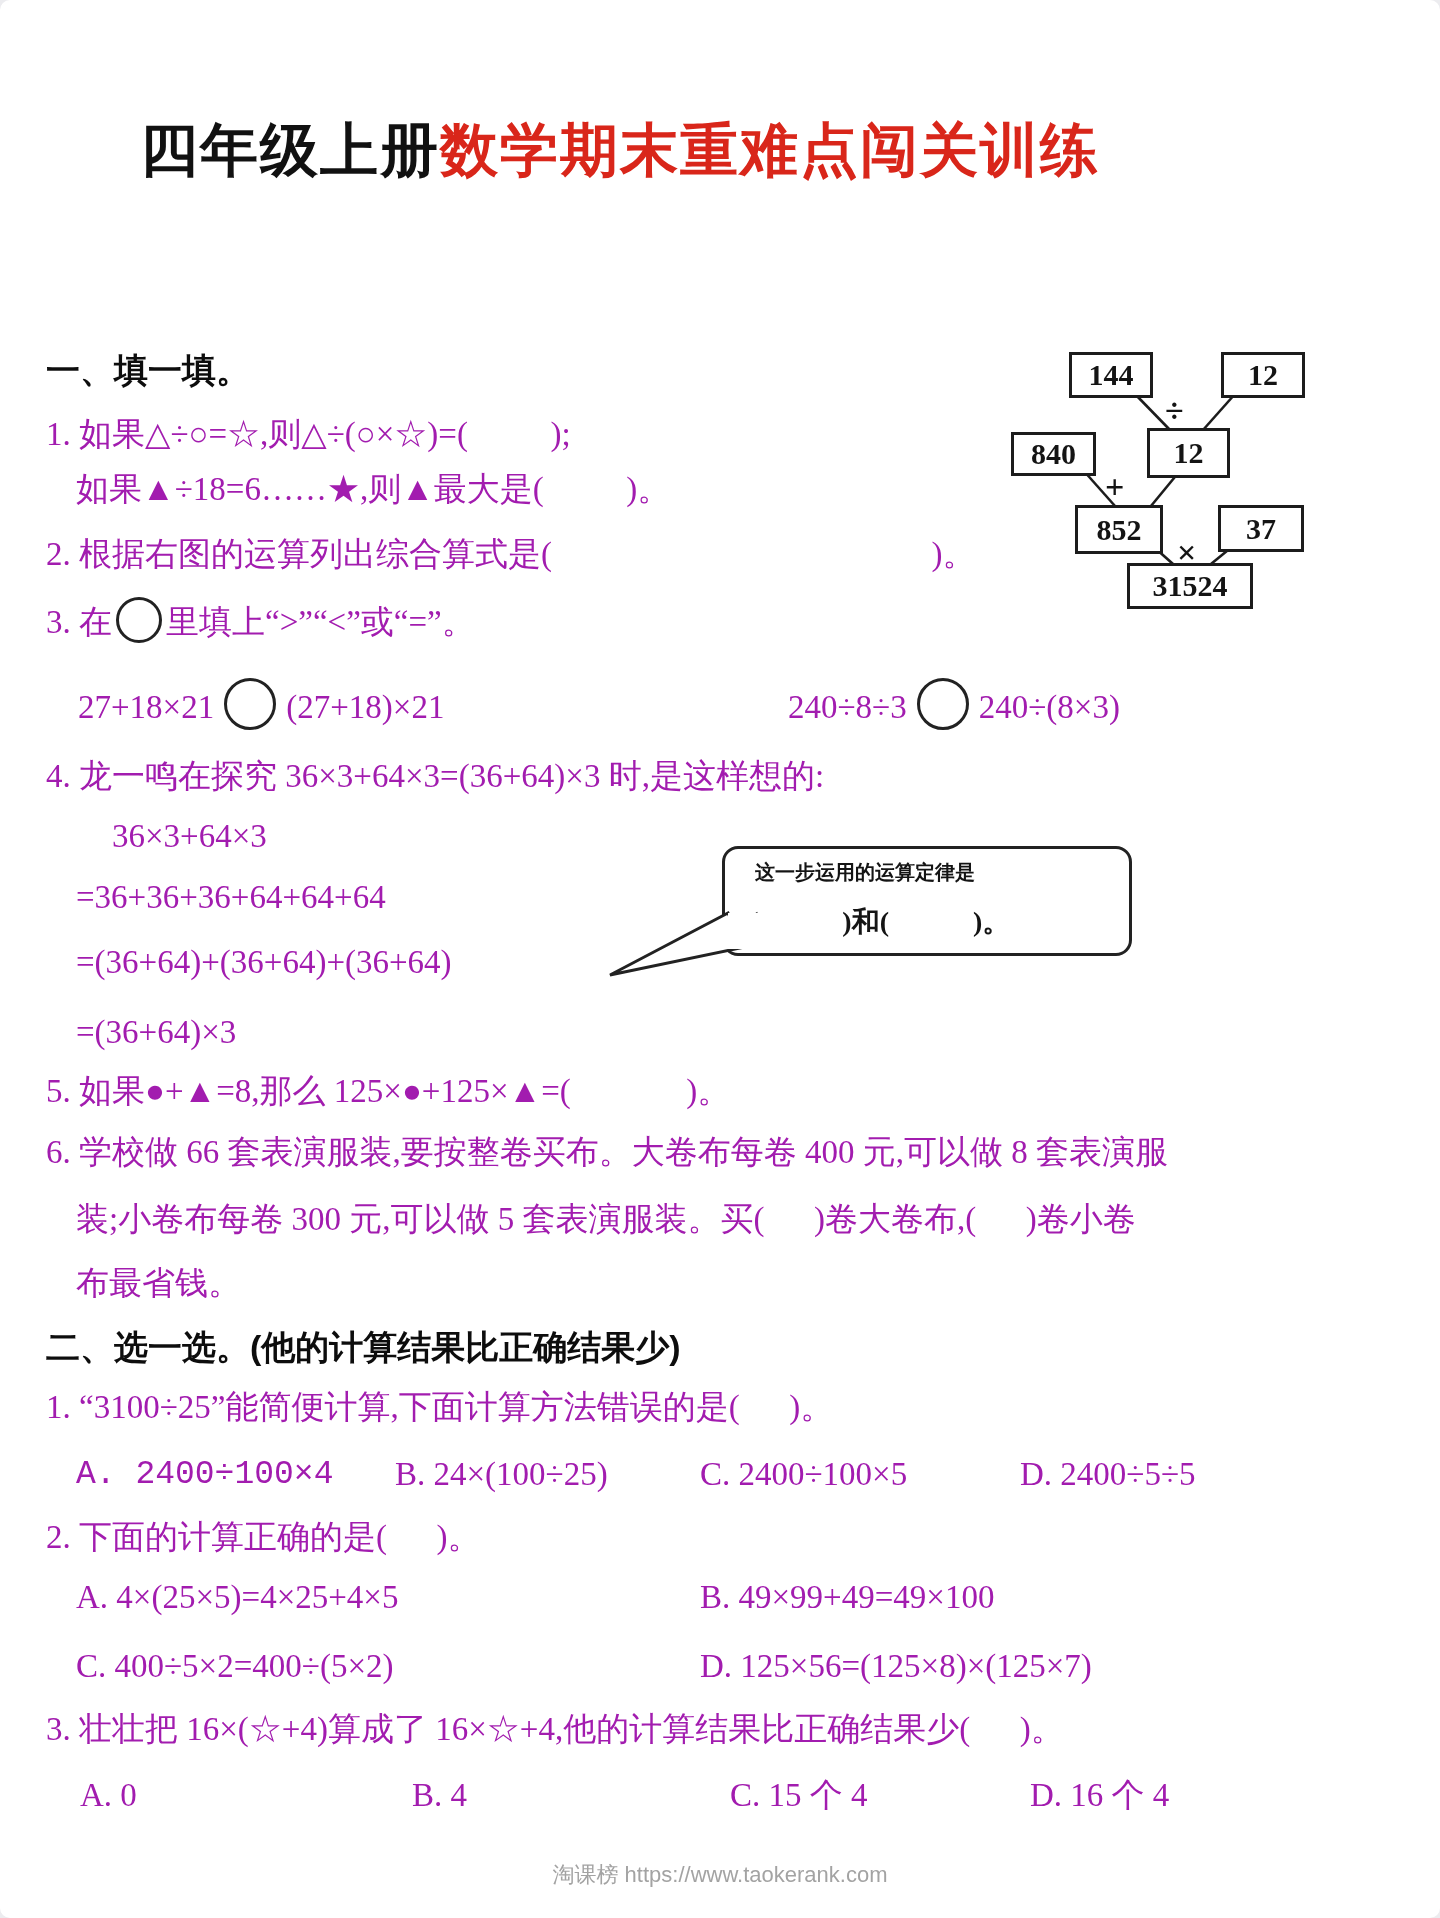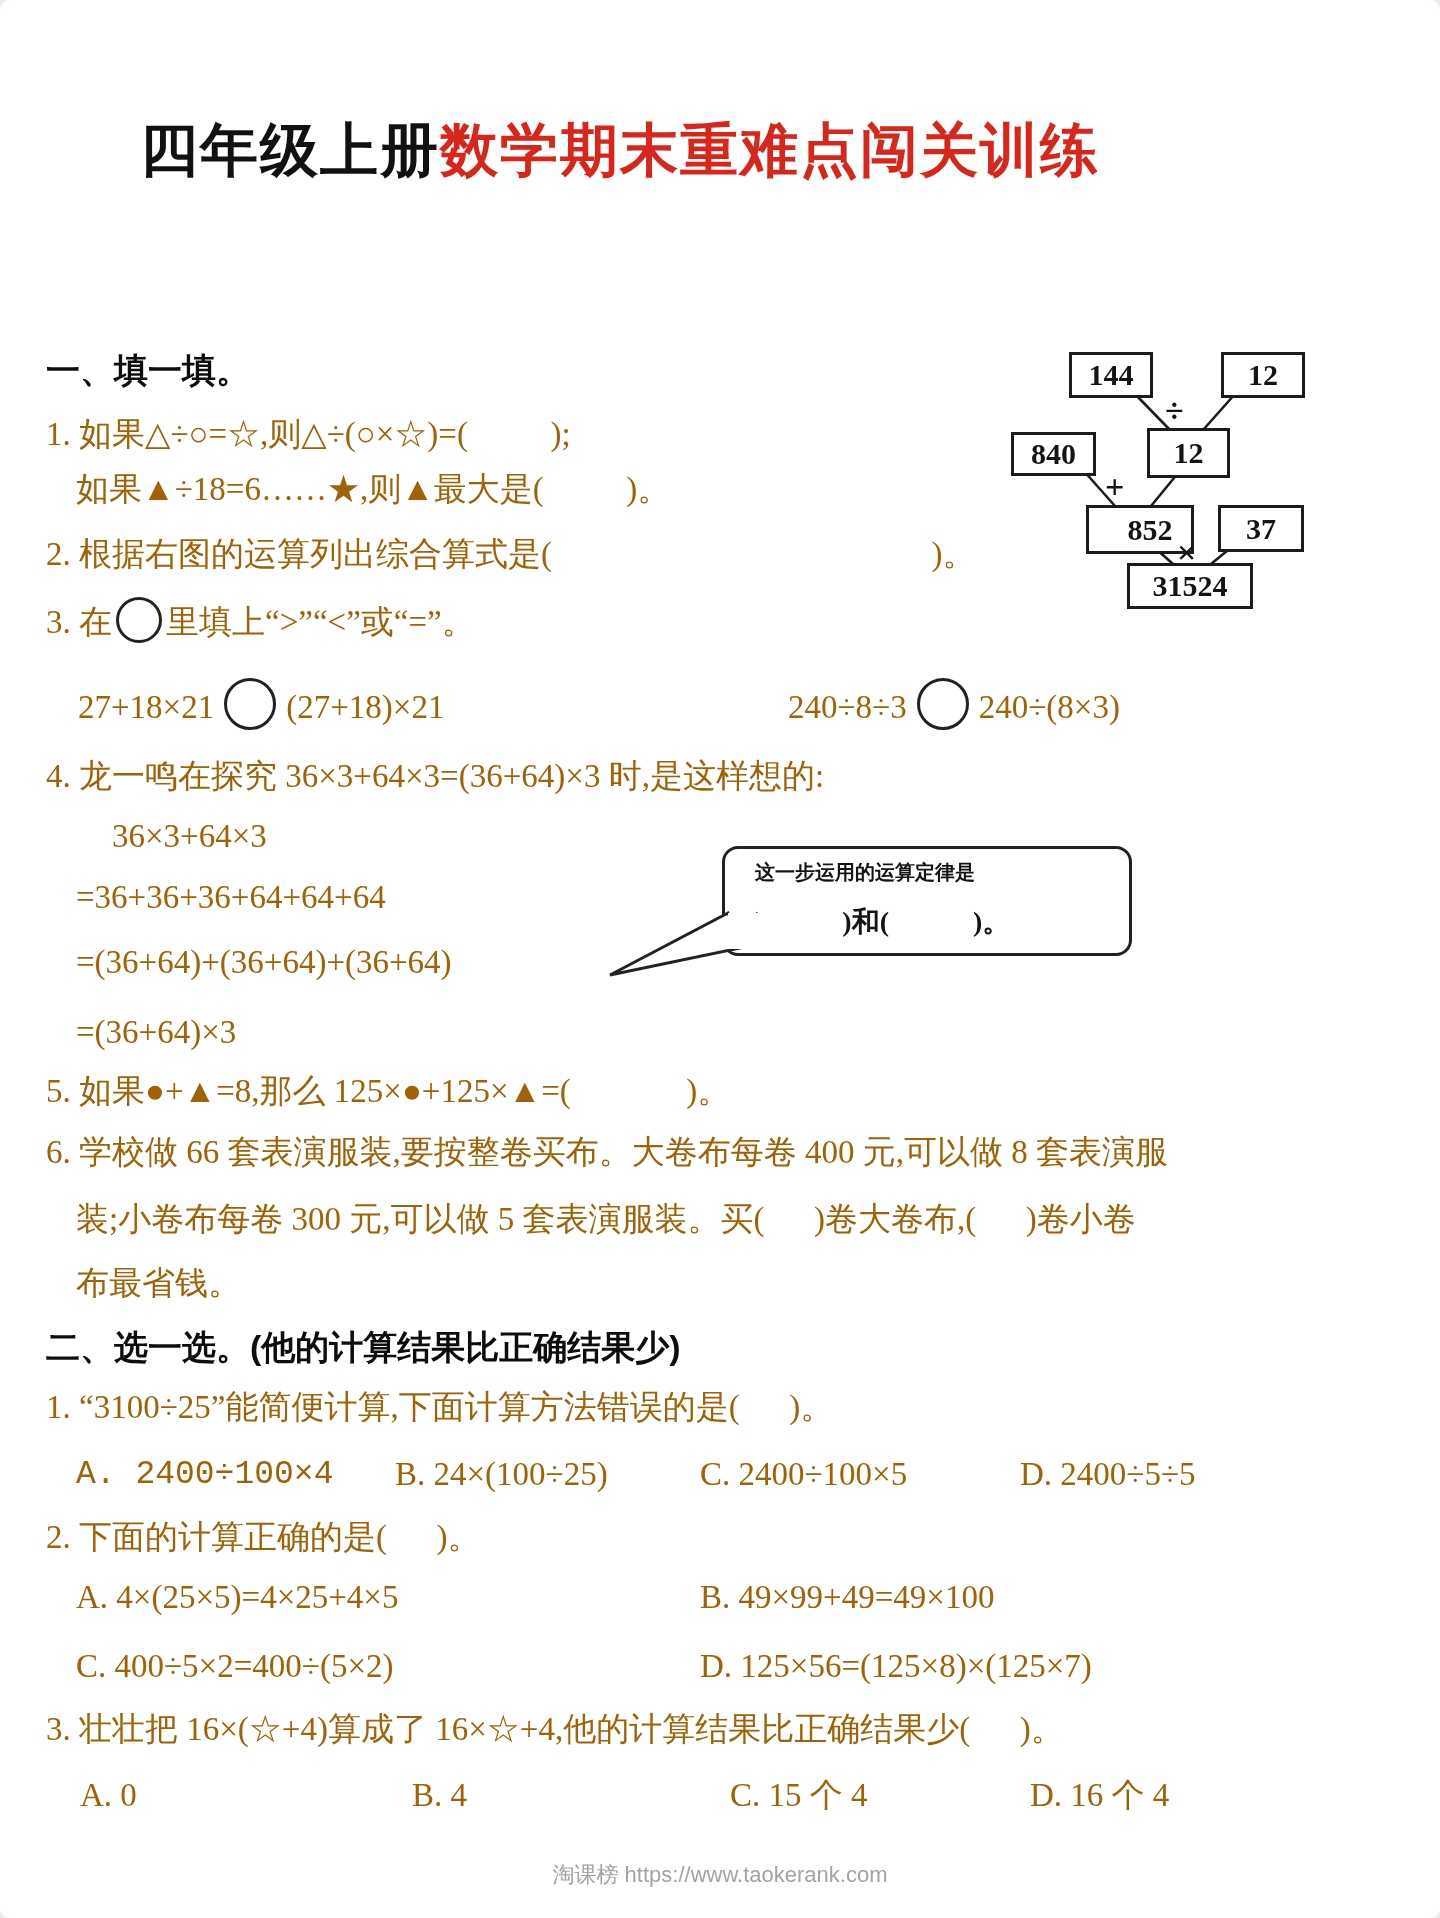--- a/index.html
+++ b/index.html
@@ -9,21 +9,21 @@
     font-family:"Liberation Serif","DejaVu Serif",serif; color:#141414;border-radius:10px;
   }
   .title {
     position:absolute; left:140px; top:112px;
     font-family:"Liberation Sans","DejaVu Sans",sans-serif;
     font-weight:900; font-size:58px; letter-spacing:2px; white-space:pre;
   }
   .title .t-black { color:#111111; }
   .title .t-red   { color:#d9261a; }
   .line {
-    position:absolute; font-size:33px; line-height:1.2; white-space:pre; color:#a16207;
+    position:absolute; font-size:33px; line-height:1.2; white-space:pre; color:#a21caf;
   }
   .heading {
     font-family:"Liberation Sans","DejaVu Sans",sans-serif;
     font-weight:bold; font-size:34px; color:#0d0d0d;
   }
   .circle-blank {
     display:inline-block; width:46px; height:46px; border:3px solid #222;
     border-radius:50%; vertical-align:-12px; margin:0 10px; background:#fff;
   }
   .circle-blank.small { width:40px; height:40px; vertical-align:-10px; margin:0 4px; }
@@ -99,21 +99,21 @@
       <line x1="174" y1="124" x2="146" y2="158" stroke="#1c1c1c" stroke-width="2.6"></line>
       <line x1="150" y1="200" x2="168" y2="216" stroke="#1c1c1c" stroke-width="2.6"></line>
       <line x1="228" y1="198" x2="206" y2="216" stroke="#1c1c1c" stroke-width="2.6"></line>
     </svg>
     <div class="dbox" style="left:64px;  top:4px;   width:78px;  height:40px;">144</div>
     <div class="dbox" style="left:216px; top:4px;   width:78px;  height:40px;">12</div>
     <div class="dop" style="left:160px; top:44px;">÷</div>
     <div class="dbox" style="left:6px;   top:84px;  width:79px;  height:38px;">840</div>
     <div class="dbox" style="left:142px; top:80px;  width:77px;  height:44px;">12</div>
     <div class="dop" style="left:100px; top:120px;">+</div>
-    <div class="dbox" style="left:81px;  top:157px; width:82px;  height:43px;padding-left:20px;">852</div>
+    <div class="dbox" style="left:70px;  top:157px; width:82px;  height:43px;">852</div>
     <div class="dbox" style="left:213px; top:157px; width:80px;  height:41px;">37</div>
     <div class="dop" style="left:172px; top:186px;">×</div>
     <div class="dbox" style="left:122px; top:215px; width:120px; height:40px;">31524</div>
   </div>
 
   <div class="line heading" style="left:46px; top:1327px;">二、选一选。(他的计算结果比正确结果少)</div>
 
   <div class="line" style="left:46px; top:1388px;">1. “3100÷25”能简便计算,下面计算方法错误的是(      )。</div>
   <div class="line" style="left:76px;  top:1455px;font-family:Liberation Mono, monospace;">A. 2400÷100×4</div>
   <div class="line" style="left:395px; top:1455px;">B. 24×(100÷25)</div>

